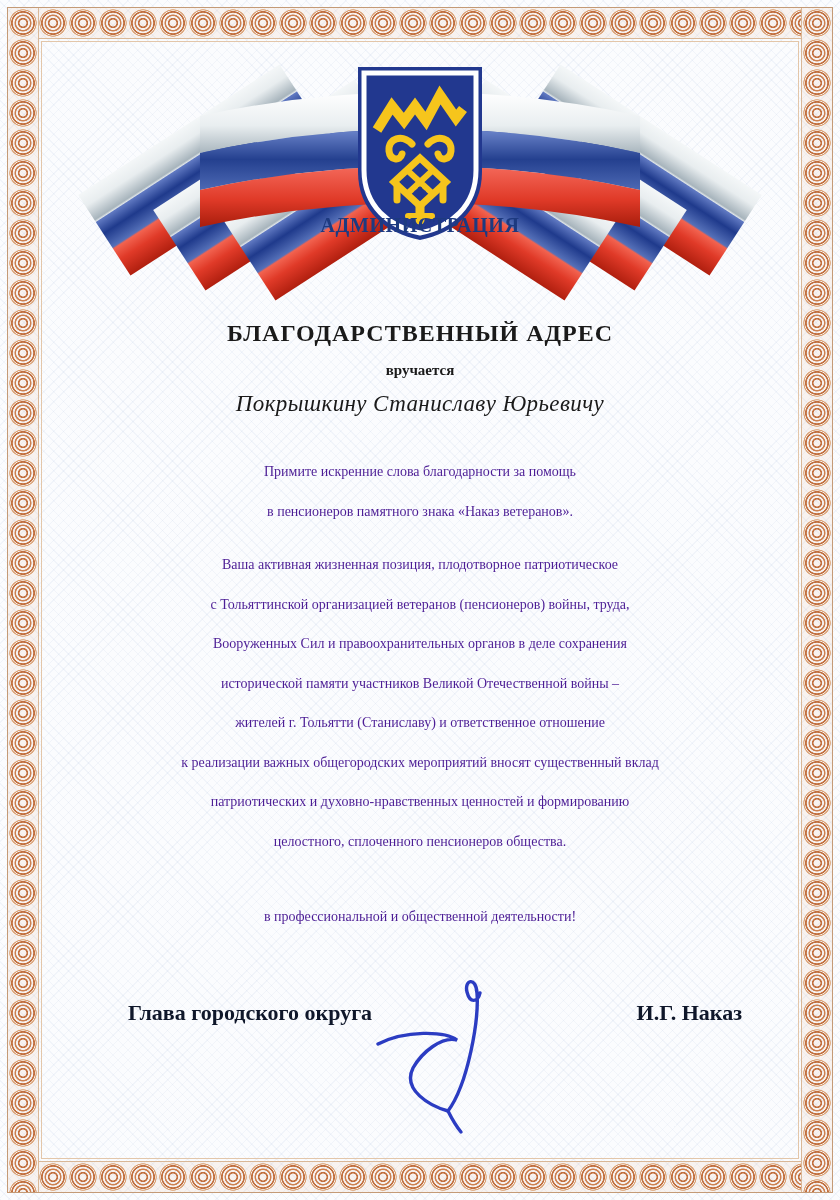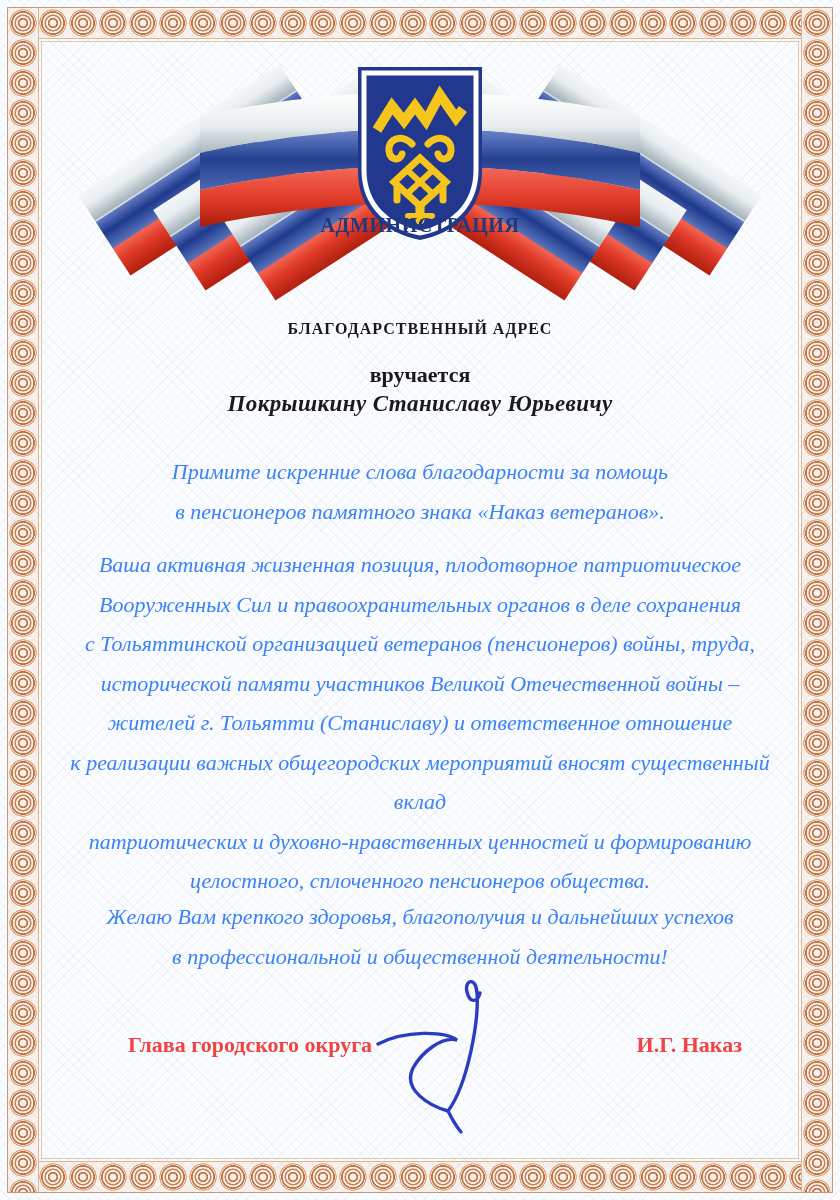--- a/index.html
+++ b/index.html
@@ -46,30 +46,30 @@
   .tail.l{transform:rotate(-33deg);}
   .tail.r{transform:rotate(33deg);}
   .tA{left:35px;top:50px;}  .tB{left:110px;top:65px;} .tC{left:180px;top:75px;}
   .tAr{left:465px;top:50px;} .tBr{left:390px;top:65px;} .tCr{left:320px;top:75px;}
   .band{position:absolute;left:150px;top:6px;width:440px;height:150px;}
   .shield{position:absolute;left:352px;top:64px;width:136px;height:178px;}
 
   
   .tx{position:absolute;left:60px;right:60px;text-align:center;color:#1a1a1a;}
   .org{top:212px;font-weight:bold;font-size:20px;line-height:26px;color:#1d3a80;letter-spacing:0.6px;}
-  .title{top:320px;font-weight:bold;font-size:16px;letter-spacing:1px;}
-  .presented{top:362px;font-weight:bold;font-size:22px;}
-  .recipient{top:391px;font-weight:bold;font-style:italic;font-size:23px;letter-spacing:0.4px;}
-  .body-par{font-style:italic;font-size:22px;line-height:39.5px;color:#3b82f6;}
+  .title{top:320px;font-weight:bold;font-size:24px;letter-spacing:1px;}
+  .presented{top:362px;font-weight:bold;font-size:15px;}
+  .recipient{top:391px;font-weight:normal;font-style:italic;font-size:23px;letter-spacing:0.4px;}
+  .body-par{font-size:14px;line-height:39.5px;color:#4c1d95;}
   .p1{top:452px;}
   .p2{top:545px;}
   .p3{top:897px;}
-  .sigrow{position:absolute;left:0;right:0;top:1032px;display:flex;
+  .sigrow{position:absolute;left:0;right:0;top:1000px;display:flex;
     justify-content:space-between;padding:0 98px 0 128px;
-    font-weight:bold;font-size:22px;color:#ef4444;}
+    font-weight:bold;font-size:22px;color:#0f172a;}
   .signature-svg{position:absolute;left:350px;top:960px;width:180px;height:185px;}
 </style>
 </head>
 <body>
 
 <div class="paper"></div>
 
 <div class="frame-line"></div>
 <div class="obh top"></div>
 <div class="obh bottom"></div>
@@ -136,31 +136,30 @@
 <div class="tx presented">вручается</div>
 <div class="tx recipient">Покрышкину Станиславу Юрьевичу</div>
 
 <div class="tx body-par p1">
   <div>Примите искренние слова благодарности за помощь</div>
   <div>в пенсионеров памятного знака «Наказ ветеранов».</div>
 </div>
 
 <div class="tx body-par p2">
   <div>Ваша активная жизненная позиция, плодотворное патриотическое</div>
+  <div>с Тольяттинской организацией ветеранов (пенсионеров) войны, труда,</div>
   <div>Вооруженных Сил и правоохранительных органов в деле сохранения</div>
-  <div>с Тольяттинской организацией ветеранов (пенсионеров) войны, труда,</div>
   <div>исторической памяти участников Великой Отечественной войны –</div>
   <div>жителей г. Тольятти (Станиславу) и ответственное отношение</div>
   <div>к реализации важных общегородских мероприятий вносят существенный вклад</div>
   <div>патриотических и духовно-нравственных ценностей и формированию</div>
   <div>целостного, сплоченного пенсионеров общества.</div>
 </div>
 
 <div class="tx body-par p3">
-  <div>Желаю Вам крепкого здоровья, благополучия и дальнейших успехов</div>
   <div>в профессиональной и общественной деятельности!</div>
 </div>
 
 <div class="sigrow">
   <span>Глава городского округа</span>
   <span>И.Г. Наказ</span>
 </div>
 
 <svg class="signature-svg" viewBox="0 0 180 185">
   <g fill="none" stroke="#2b3cc2" stroke-width="3.4" stroke-linecap="round">

